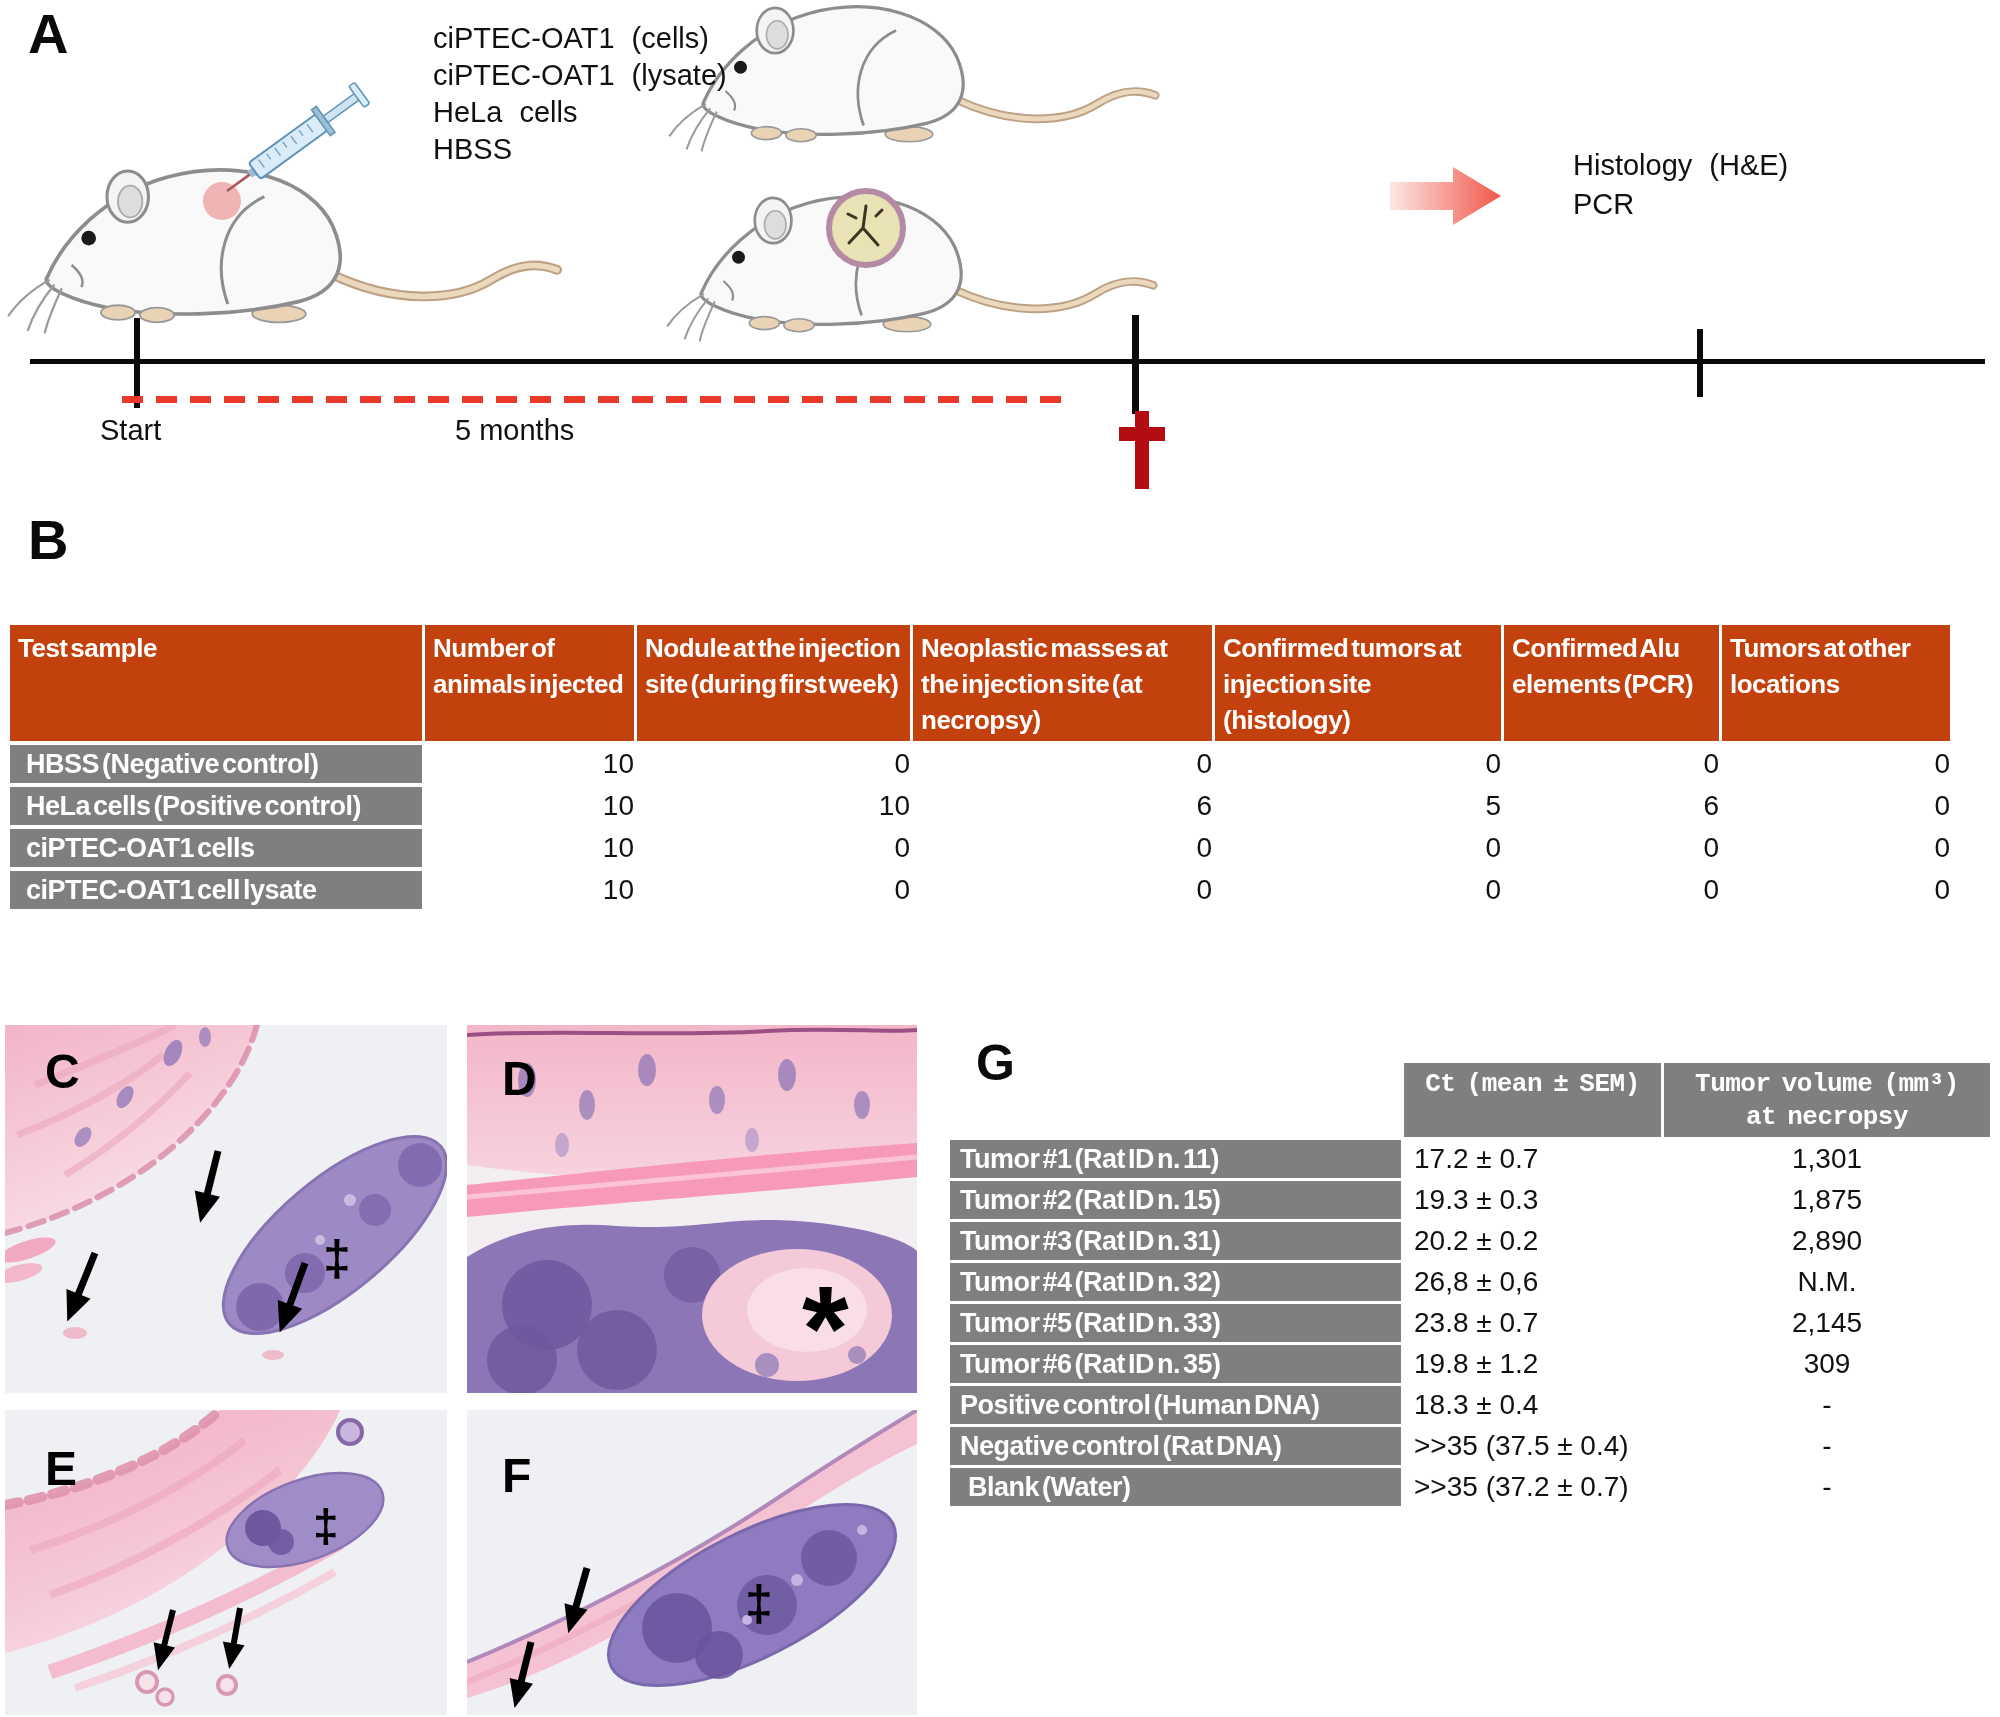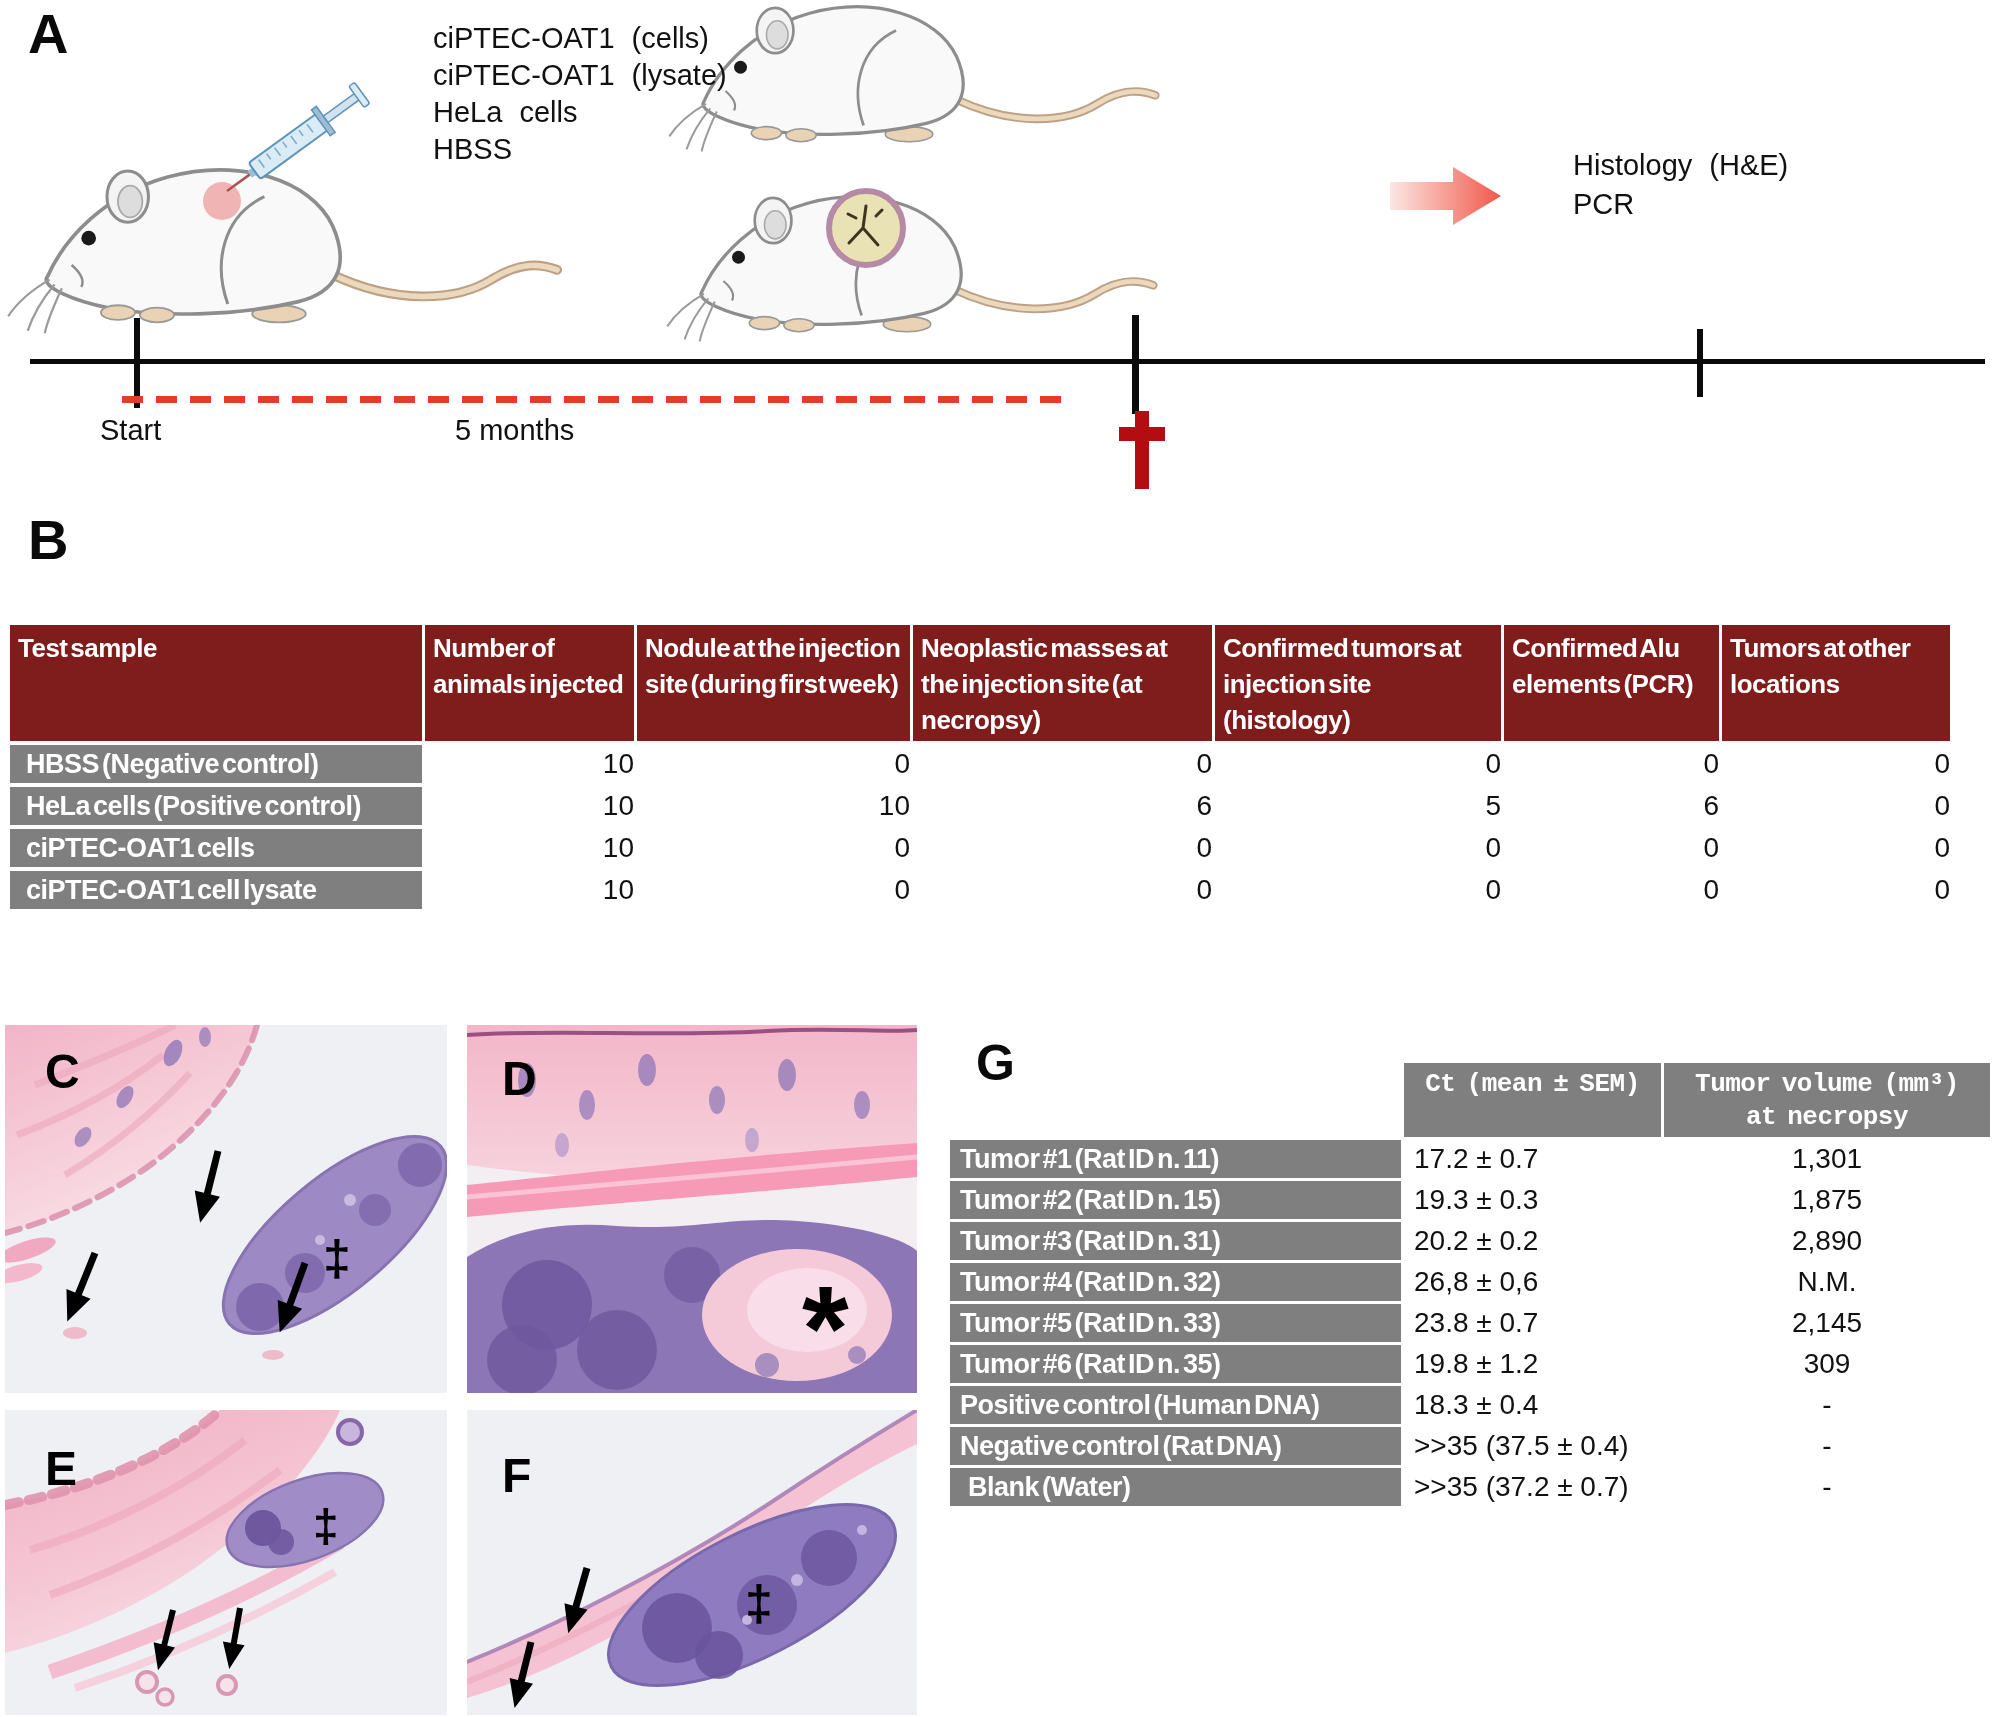--- a/index.html
+++ b/index.html
@@ -13,21 +13,21 @@
   .tl-line{left:30px;top:359px;width:1955px;height:5px;background:#0a0a0a;}
   .tl-tick{background:#0a0a0a;}
   .tl-dash{left:122px;top:396px;width:950px;height:7px;
      background:repeating-linear-gradient(90deg,#e8392b 0 21px,transparent 21px 34px);}
   .tl-label{font-size:29px;color:#111;}
   .dagger-bar{background:#b30d12;}
   
   .gridB{left:10px;top:625px;width:1940px;display:grid;
      grid-template-columns:412px 209px 273px 299px 286px 215px 228px;
      grid-auto-rows:38px;grid-template-rows:116px;column-gap:3px;row-gap:4px;}
-  .hcell{background:#7f1d1d;color:#fff;font-weight:bold;font-size:26px;line-height:36px;
+  .hcell{background:#c2410c;color:#fff;font-weight:bold;font-size:26px;line-height:36px;
      padding:5px 8px;letter-spacing:-0.5px;word-spacing:-4px;}
   .lcell{background:#7f7f7f;color:#fff;font-weight:bold;font-size:27px;line-height:38px;
      padding-left:16px;letter-spacing:-0.5px;word-spacing:-4px;white-space:nowrap;}
   .vcell{color:#111;font-size:28px;line-height:38px;text-align:right;}
   .gridG{left:950px;top:1063px;width:1040px;display:grid;
      grid-template-columns:451px 257px 326px;
      grid-template-rows:74px;grid-auto-rows:38px;column-gap:3px;row-gap:3px;}
   .gh{background:#7f7f7f;color:#fff;font-weight:bold;font-size:26px;line-height:33px;
      padding-top:5px;text-align:center;letter-spacing:-0.5px;word-spacing:-4px;font-family:Liberation Mono, monospace;}
   .gct{color:#111;font-size:28px;line-height:38px;text-align:left;padding-left:10px;}

